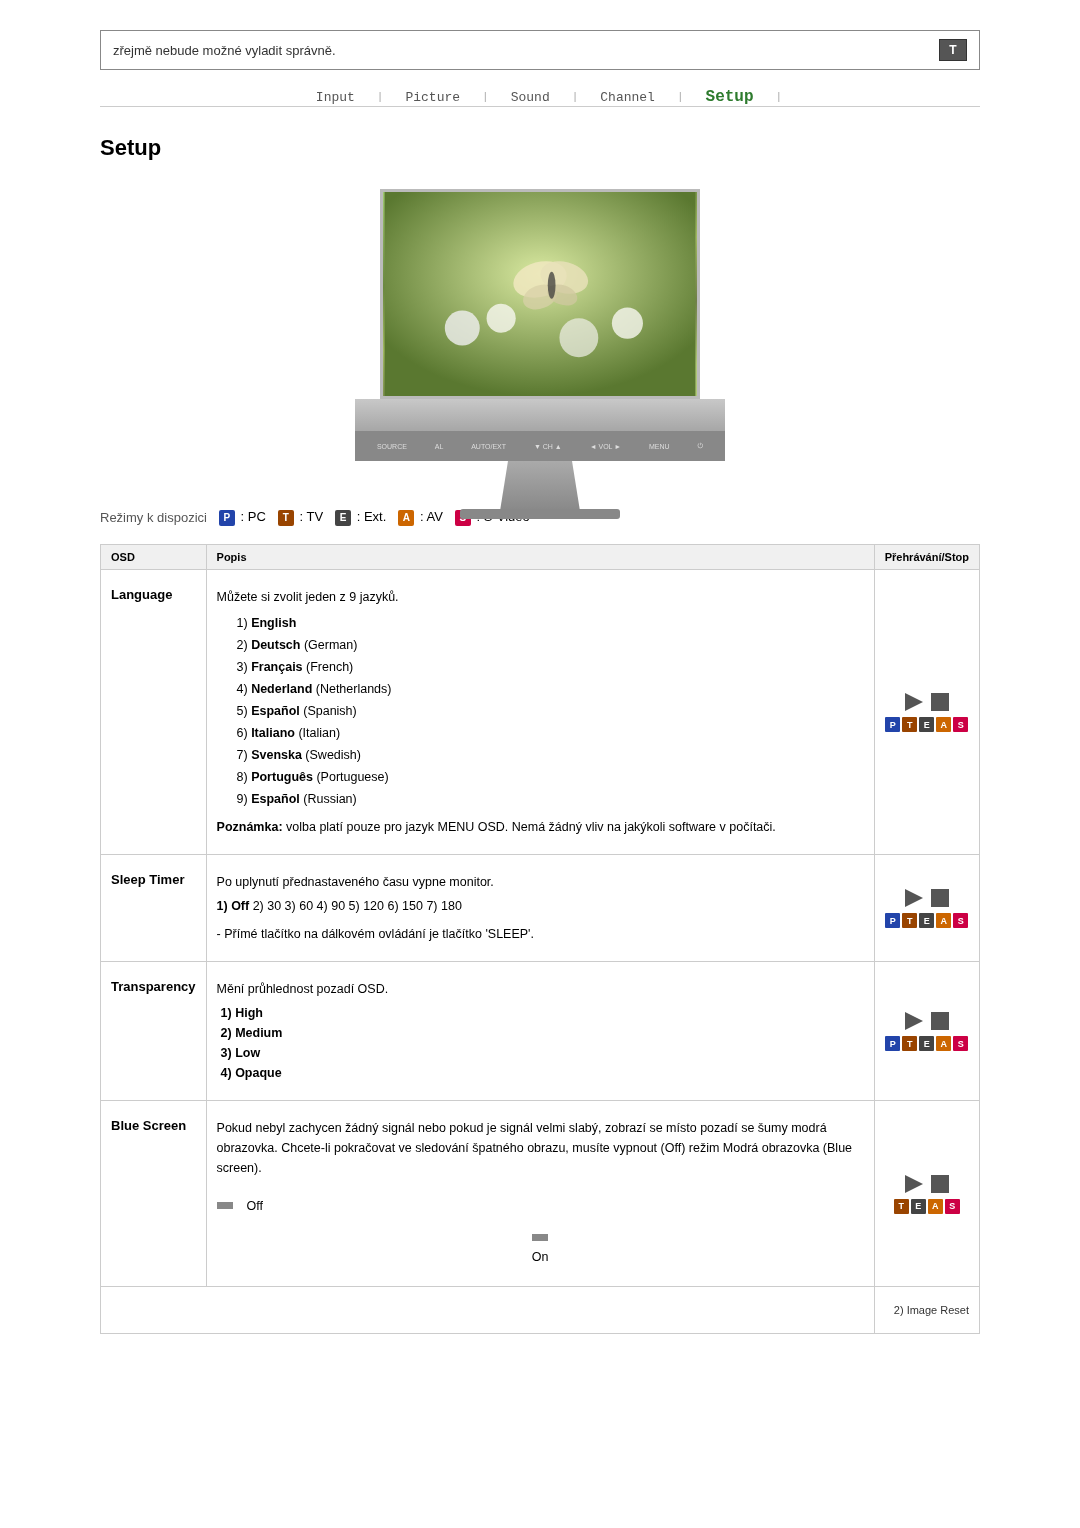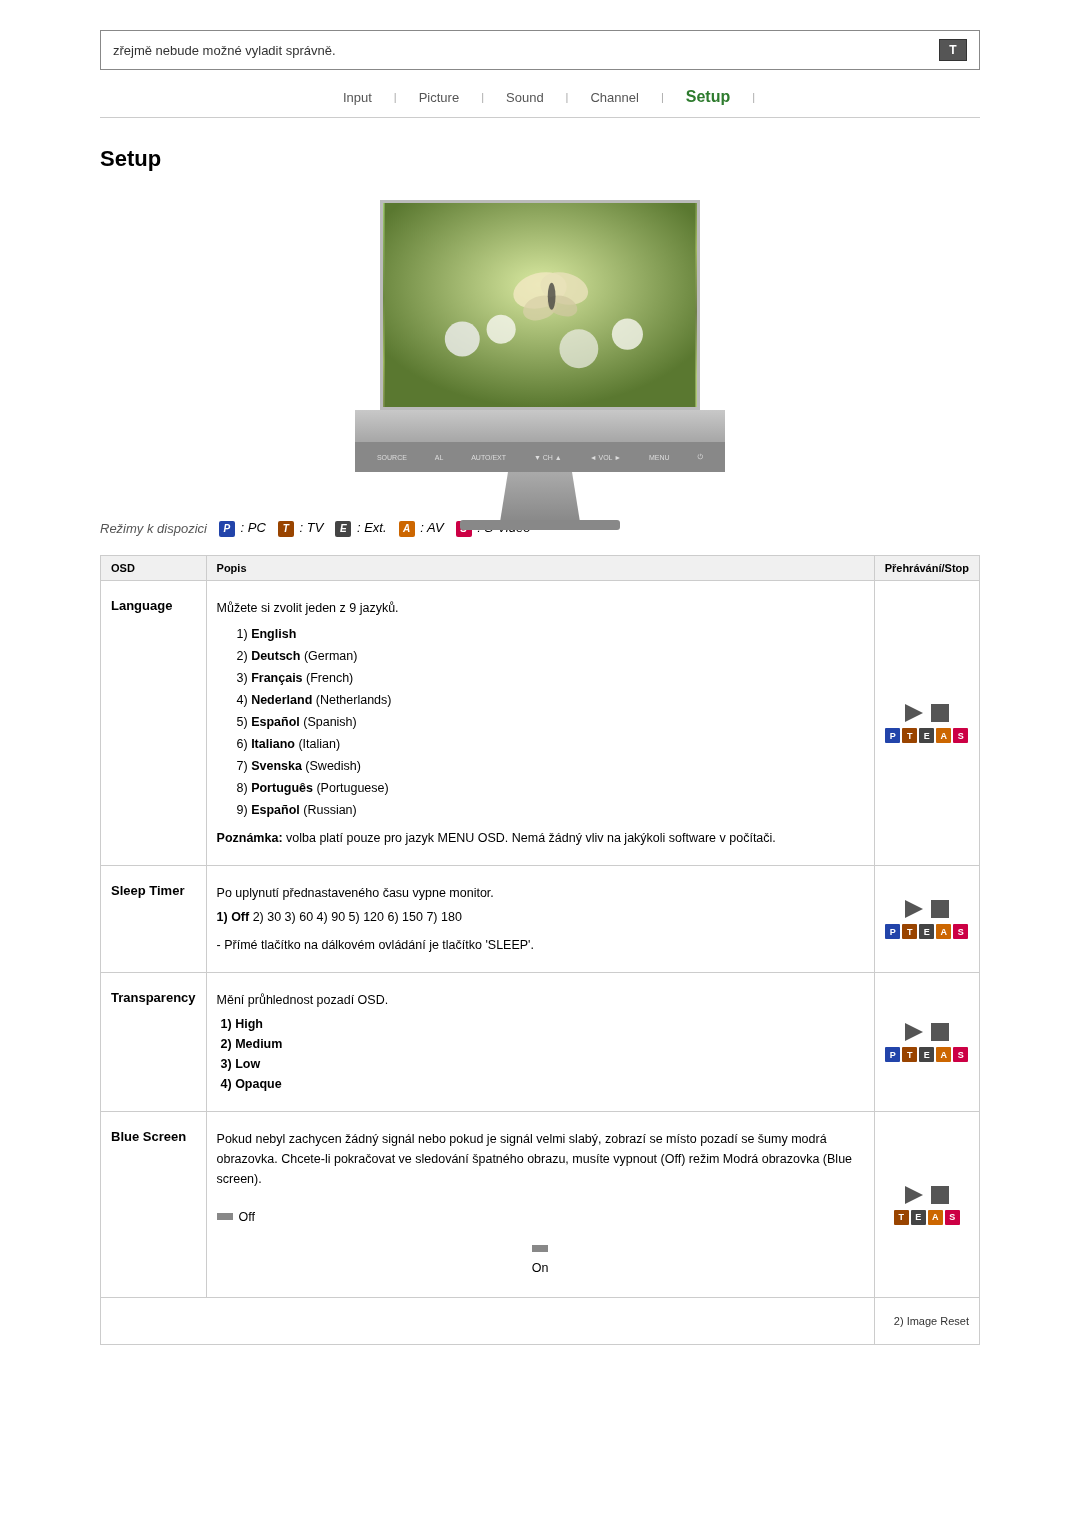--- a/index.html
+++ b/index.html
@@ -39,22 +39,23 @@
       border: 1px solid #333;
     }
 
     
     .nav-bar {
       display: flex;
       align-items: center;
       justify-content: center;
       gap: 4px;
       margin: 18px 100px 0 100px;
-      padding-bottom: 11px;
+      padding-bottom: 0;
       border-bottom: 1px solid #ccc;
+      font-family: Liberation Mono, monospace;
     }
     .nav-item {
       font-size: 13px;
       color: #555;
       padding: 0 18px;
       cursor: pointer;
       position: relative;
     }
     .nav-item.active {
       color: #2e7b2e;
@@ -151,21 +152,20 @@
       border-radius: 3px;
     }
 
     
     .modes-row {
       display: flex;
       align-items: center;
       gap: 12px;
       margin: 20px 0 18px 0;
       font-size: 13px;
-      font-style: italic;
     }
     .mode-label {
       color: #555;
     }
     .mode-badge {
       width: 16px;
       height: 16px;
       display: inline-flex;
       align-items: center;
       justify-content: center;
@@ -468,21 +468,21 @@
           </div>
         </td>
       </tr>
 
       <tr>
         <td class="osd-col">Blue Screen</td>
         <td class="popis-col">
           <div class="popis-content">
             <div>Pokud nebyl zachycen žádný signál nebo pokud je signál velmi slabý, zobrazí se místo pozadí se šumy modrá obrazovka. Chcete-li pokračovat ve sledování špatného obrazu, musíte vypnout (Off) režim Modrá obrazovka (Blue screen).</div>
             <div style="margin-top:6px;">
-              <div class="dash-item" style="display:flex;align-items:center;gap:6px;margin:18px 0;">
+              <div class="dash-item" style="display:flex;align-items:center;gap:14px;margin:18px 0;">
                 <span style="display:inline-block;width:16px;height:7px;background:#888;flex-shrink:0;"></span>
                 <span>Off</span>
               </div>
               <div class="dash-item" style="display:flex;align-items:center;gap:6px;margin:2px 0;flex-direction:column;">
                 <span style="display:inline-block;width:16px;height:7px;background:#888;flex-shrink:0;"></span>
                 <span>On</span>
               </div>
             </div>
           </div>
         </td>

